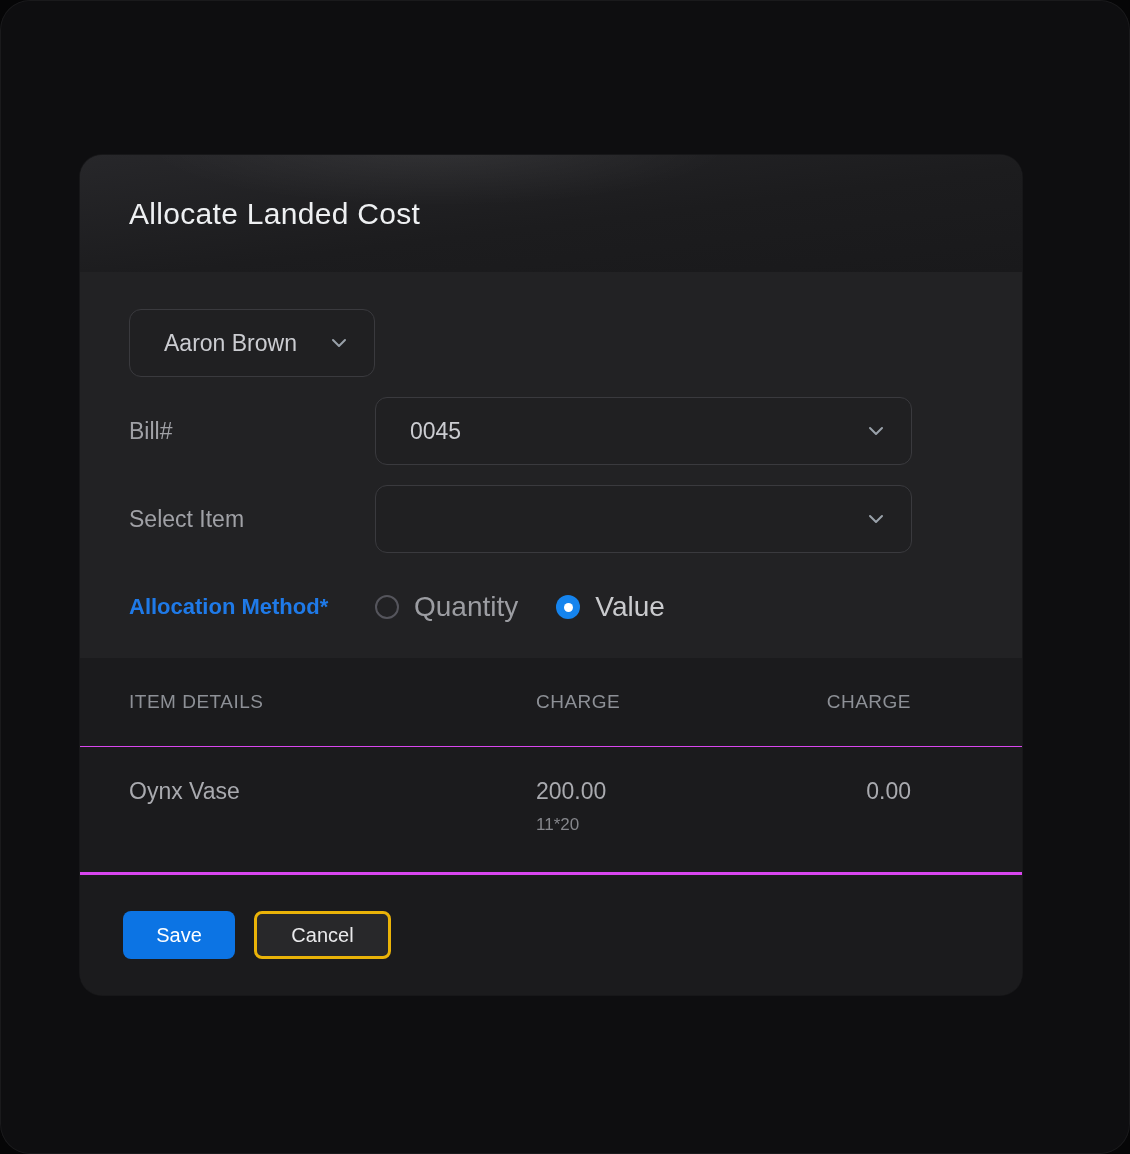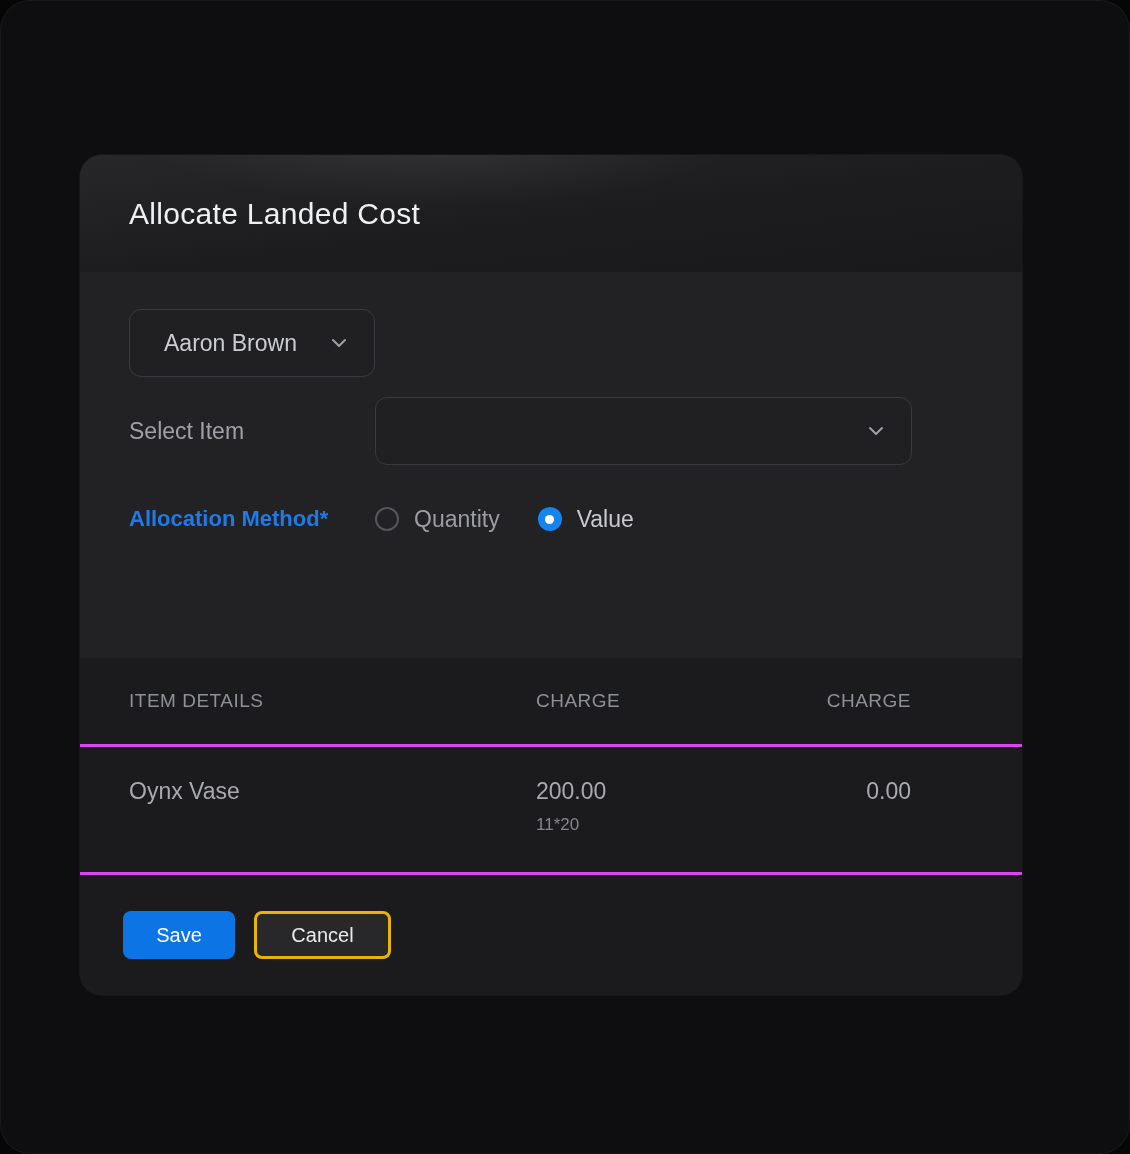--- a/index.html
+++ b/index.html
@@ -133,34 +133,34 @@
     background: #1584ee;
   }
   .radio .radio-dot { display: none; }
   .radio.selected .radio-dot {
     display: block;
     width: 9px;
     height: 9px;
     border-radius: 50%;
     background: #ffffff;
   }
-  .radio-label { font-size: 23px; color: #9c9da2; }
+  .radio-label { font-size: 28px; color: #9c9da2; }
   .radio-option.selected .radio-label { color: #c9cacd; }
   
   .table-section {
     flex: 0 0 auto;
     background: #1b1b1d;
   }
   .table-grid {
     display: grid;
     grid-template-columns: 407px 1fr 190px;
     padding: 0 111px 0 49px;
     align-items: center;
   }
-  .thead { height: 89px; border-bottom: 3px solid #d946ef; }
+  .thead { height: 89px; border-bottom: 1px solid #d946ef; }
   .th {
     font-size: 19px;
     letter-spacing: 0.5px;
     color: #8d9096;
     font-weight: 400;
   }
   .th.col-charge, .td.col-charge { text-align: right; }
   .trow {
     height: 128px;
     border-bottom: 3px solid #d946ef;
@@ -223,20 +223,31 @@
         <div class="select-box">
           <span class="select-value">Aaron Brown</span>
           <span class="chevron">
             <svg width="20" height="20" viewBox="0 0 20 20" fill="none">
               <path d="M4 7 L10 13 L16 7" stroke="#99a1aa" stroke-width="2" stroke-linecap="round" stroke-linejoin="round"></path>
             </svg>
           </span>
         </div>
       </div>
 
+      <div class="field-row">
+        <div class="field-label">Bill#</div>
+        <div class="select-box">
+          <span class="select-value">0045</span>
+          <span class="chevron">
+            <svg width="20" height="20" viewBox="0 0 20 20" fill="none">
+              <path d="M4 7 L10 13 L16 7" stroke="#99a1aa" stroke-width="2" stroke-linecap="round" stroke-linejoin="round"></path>
+            </svg>
+          </span>
+        </div>
+      </div>
 
       <div class="field-row row-3">
         <div class="field-label">Select Item</div>
         <div class="select-box">
           <span class="select-value"></span>
           <span class="chevron">
             <svg width="20" height="20" viewBox="0 0 20 20" fill="none">
               <path d="M4 7 L10 13 L16 7" stroke="#99a1aa" stroke-width="2" stroke-linecap="round" stroke-linejoin="round"></path>
             </svg>
           </span>

